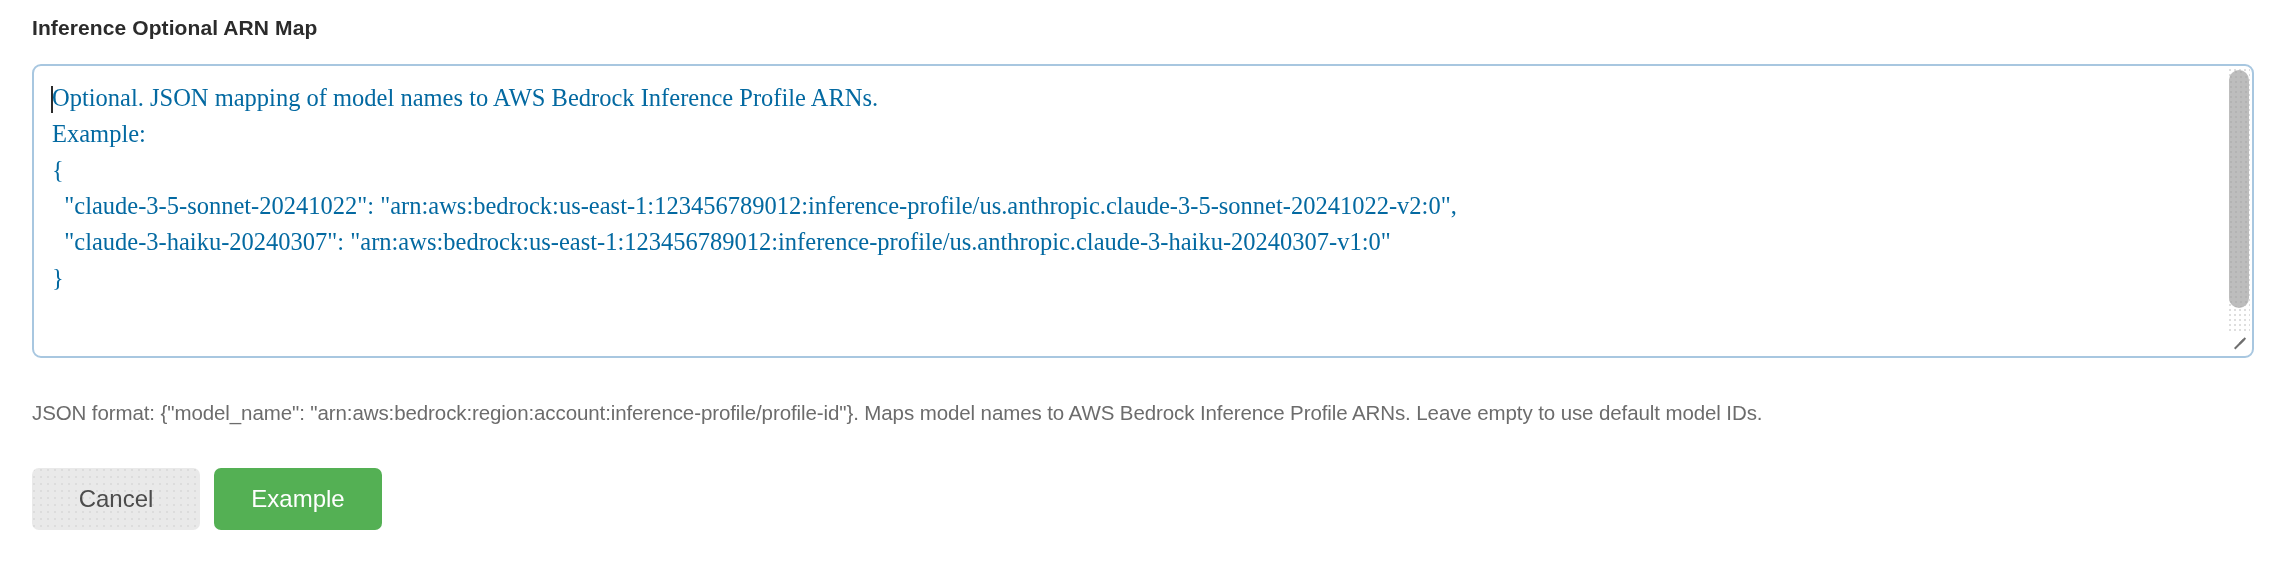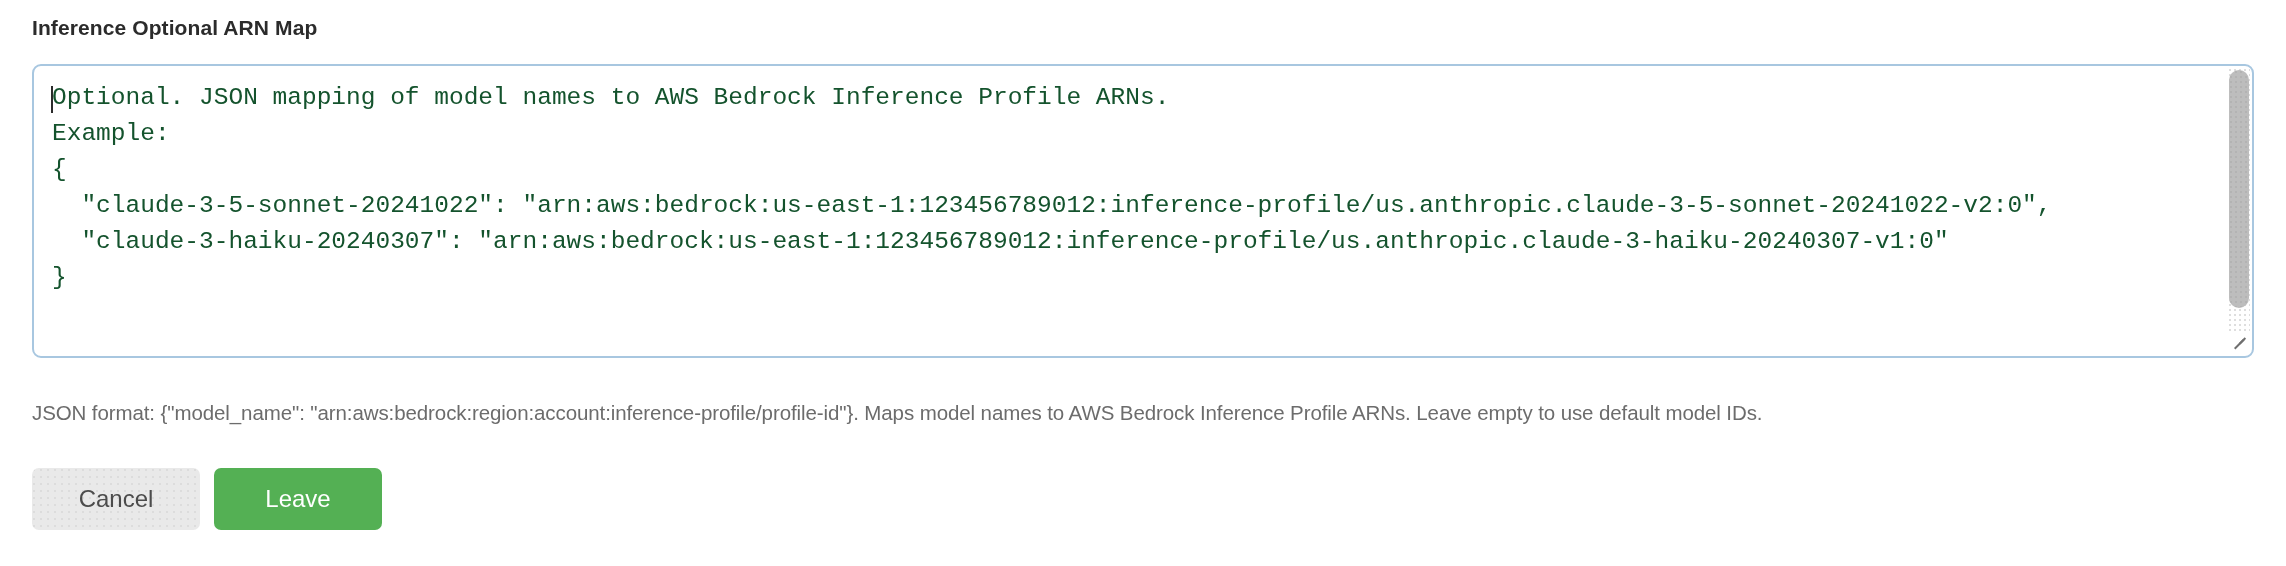--- a/index.html
+++ b/index.html
@@ -47,24 +47,24 @@
     border-radius: 9px;
     background: #ffffff;
     overflow: hidden;
   }
 
   .ta-text {
     position: absolute;
     left: 18px;
     top: 14px;
     right: 44px;
-    font-family: Liberation Mono, monospace;
+    font-family: Liberation Serif, serif;
     font-size: 24.5px;
     line-height: 36px;
-    color: #14532d;
+    color: #0369a1;
     white-space: pre-wrap;
     word-break: break-all;
     overflow-wrap: anywhere;
     letter-spacing: 0px;
   }
 
   .caret {
     position: absolute;
     left: 17px;
     top: 20px;
@@ -198,16 +198,16 @@
       <i class="l1"></i>
       <i class="l2"></i>
     </div>
 
   </div>
 
   <div class="help-text">JSON format: {"model_name": "arn:aws:bedrock:region:account:inference-profile/profile-id"}. Maps model names to AWS Bedrock Inference Profile ARNs. Leave empty to use default model IDs.</div>
 
   <div class="button-row">
     <button class="btn btn-cancel">Cancel</button>
-    <button class="btn btn-submit">Leave</button>
+    <button class="btn btn-submit">Example</button>
   </div>
 
 </div>
 
 </body></html>

